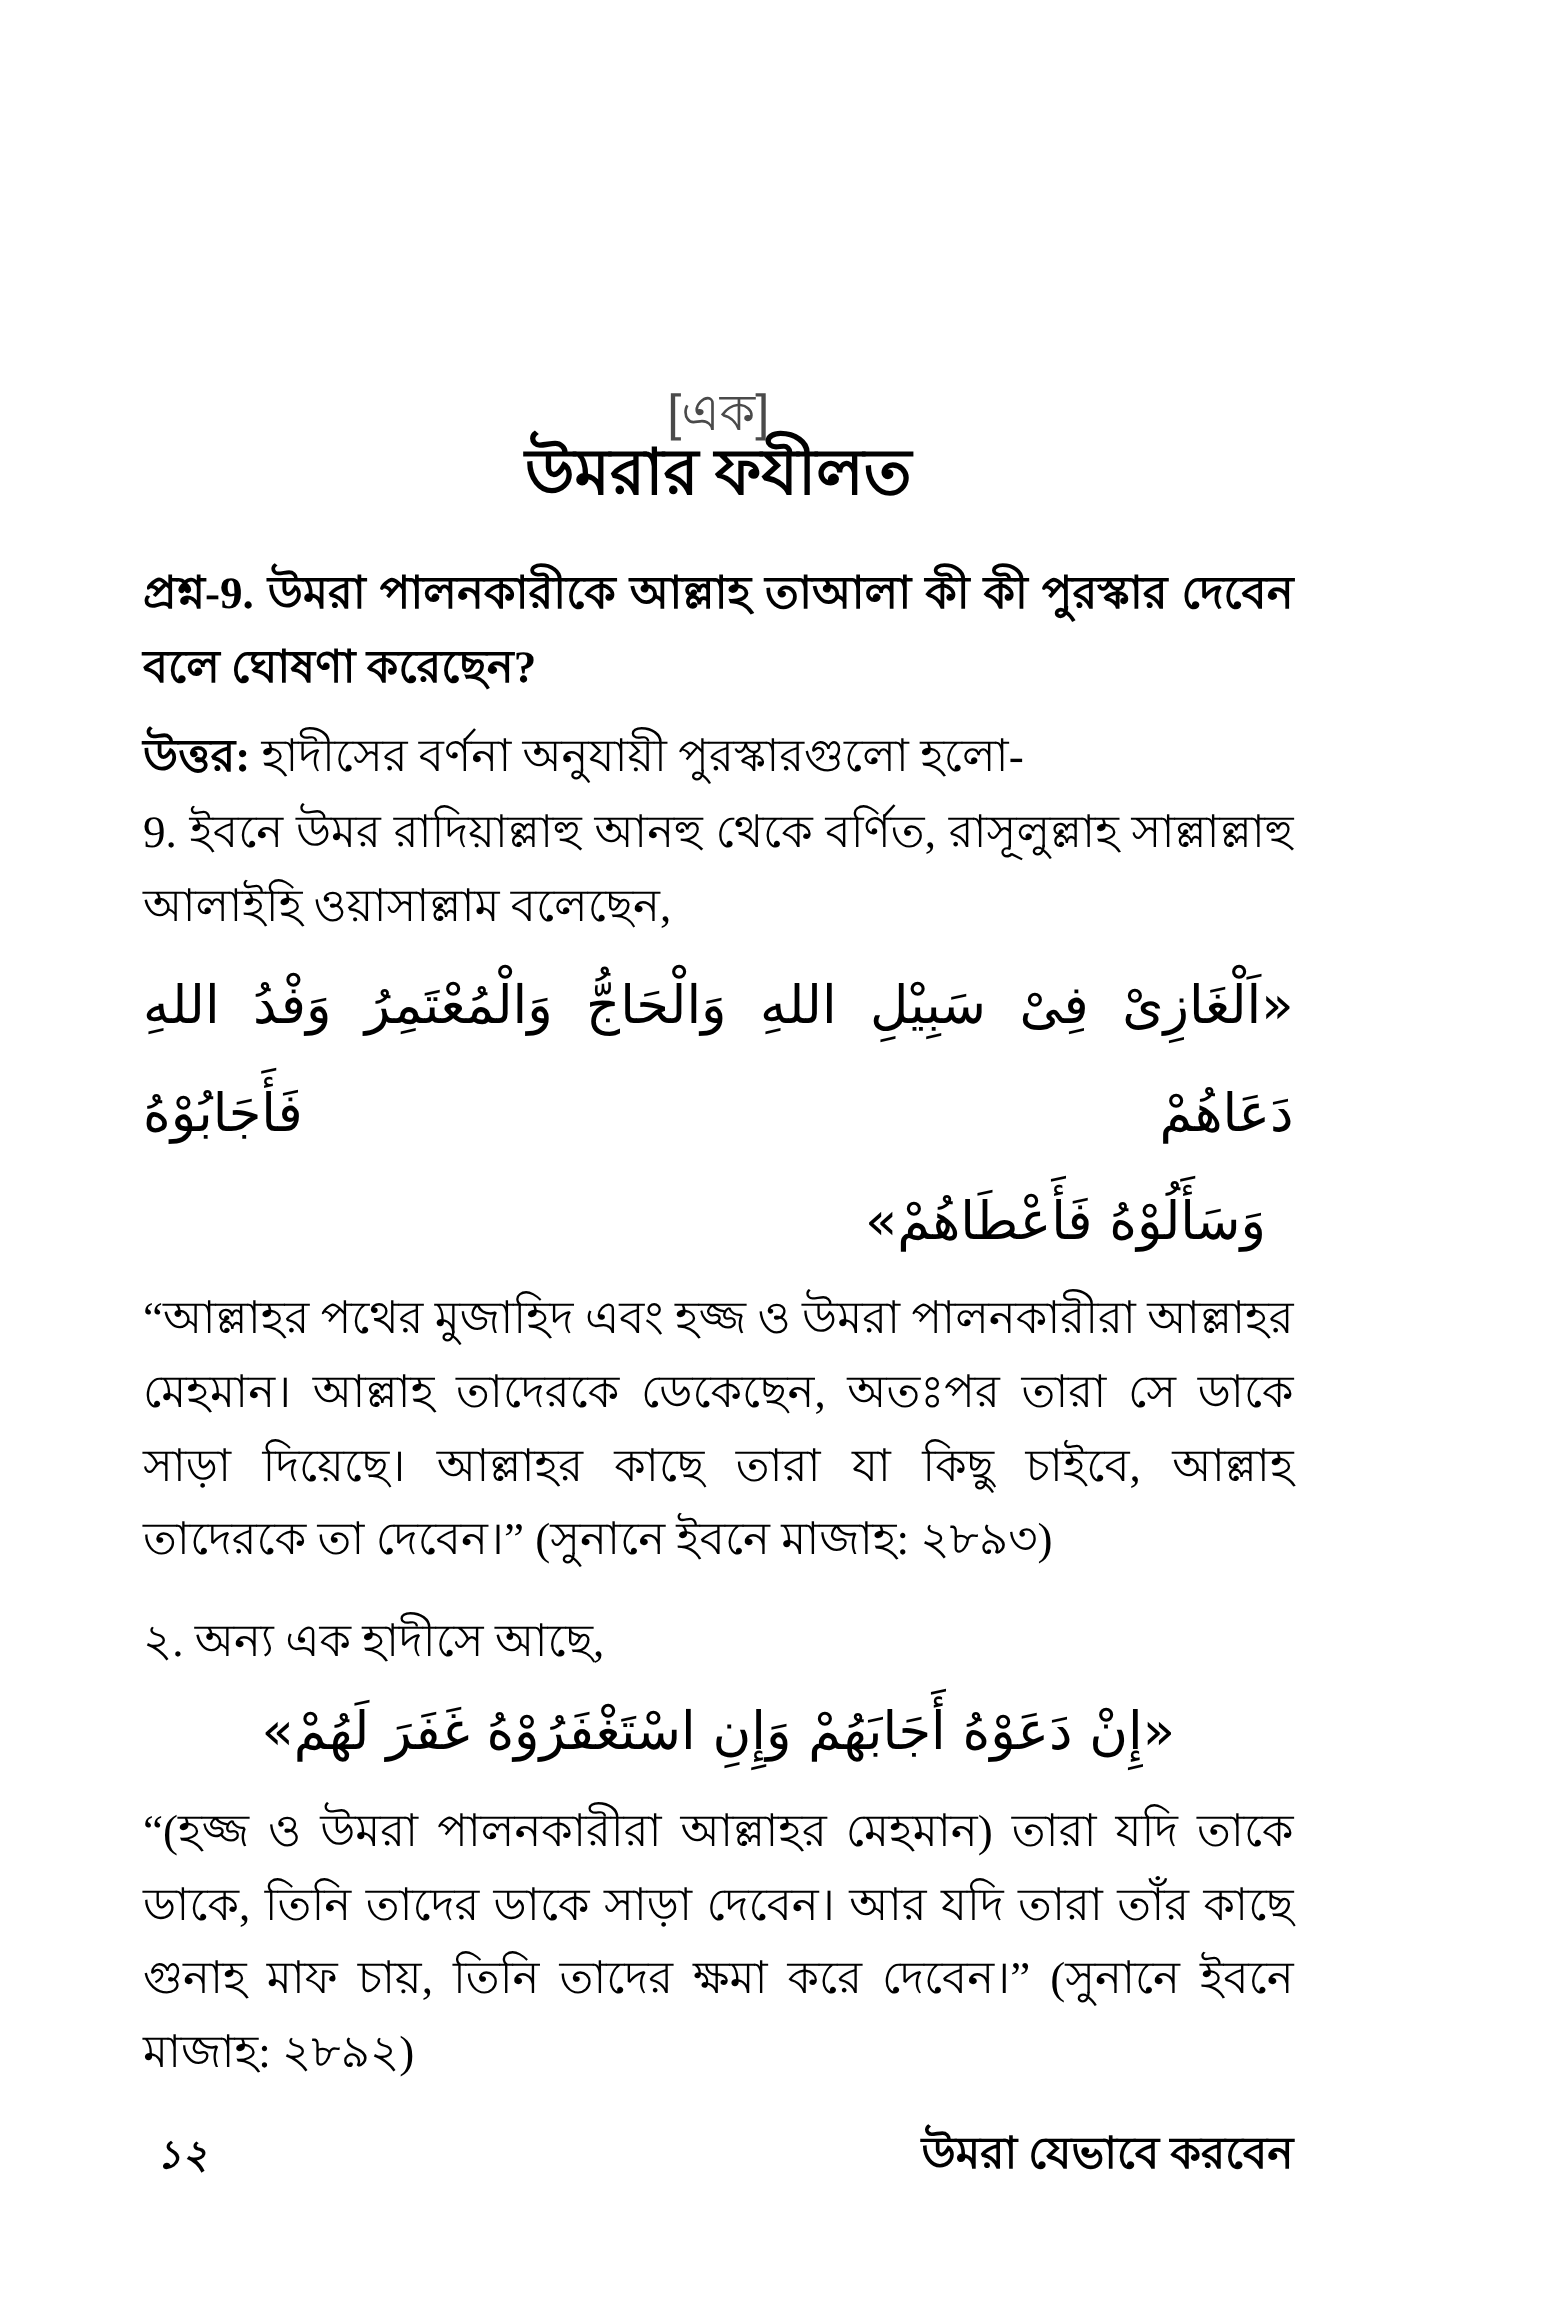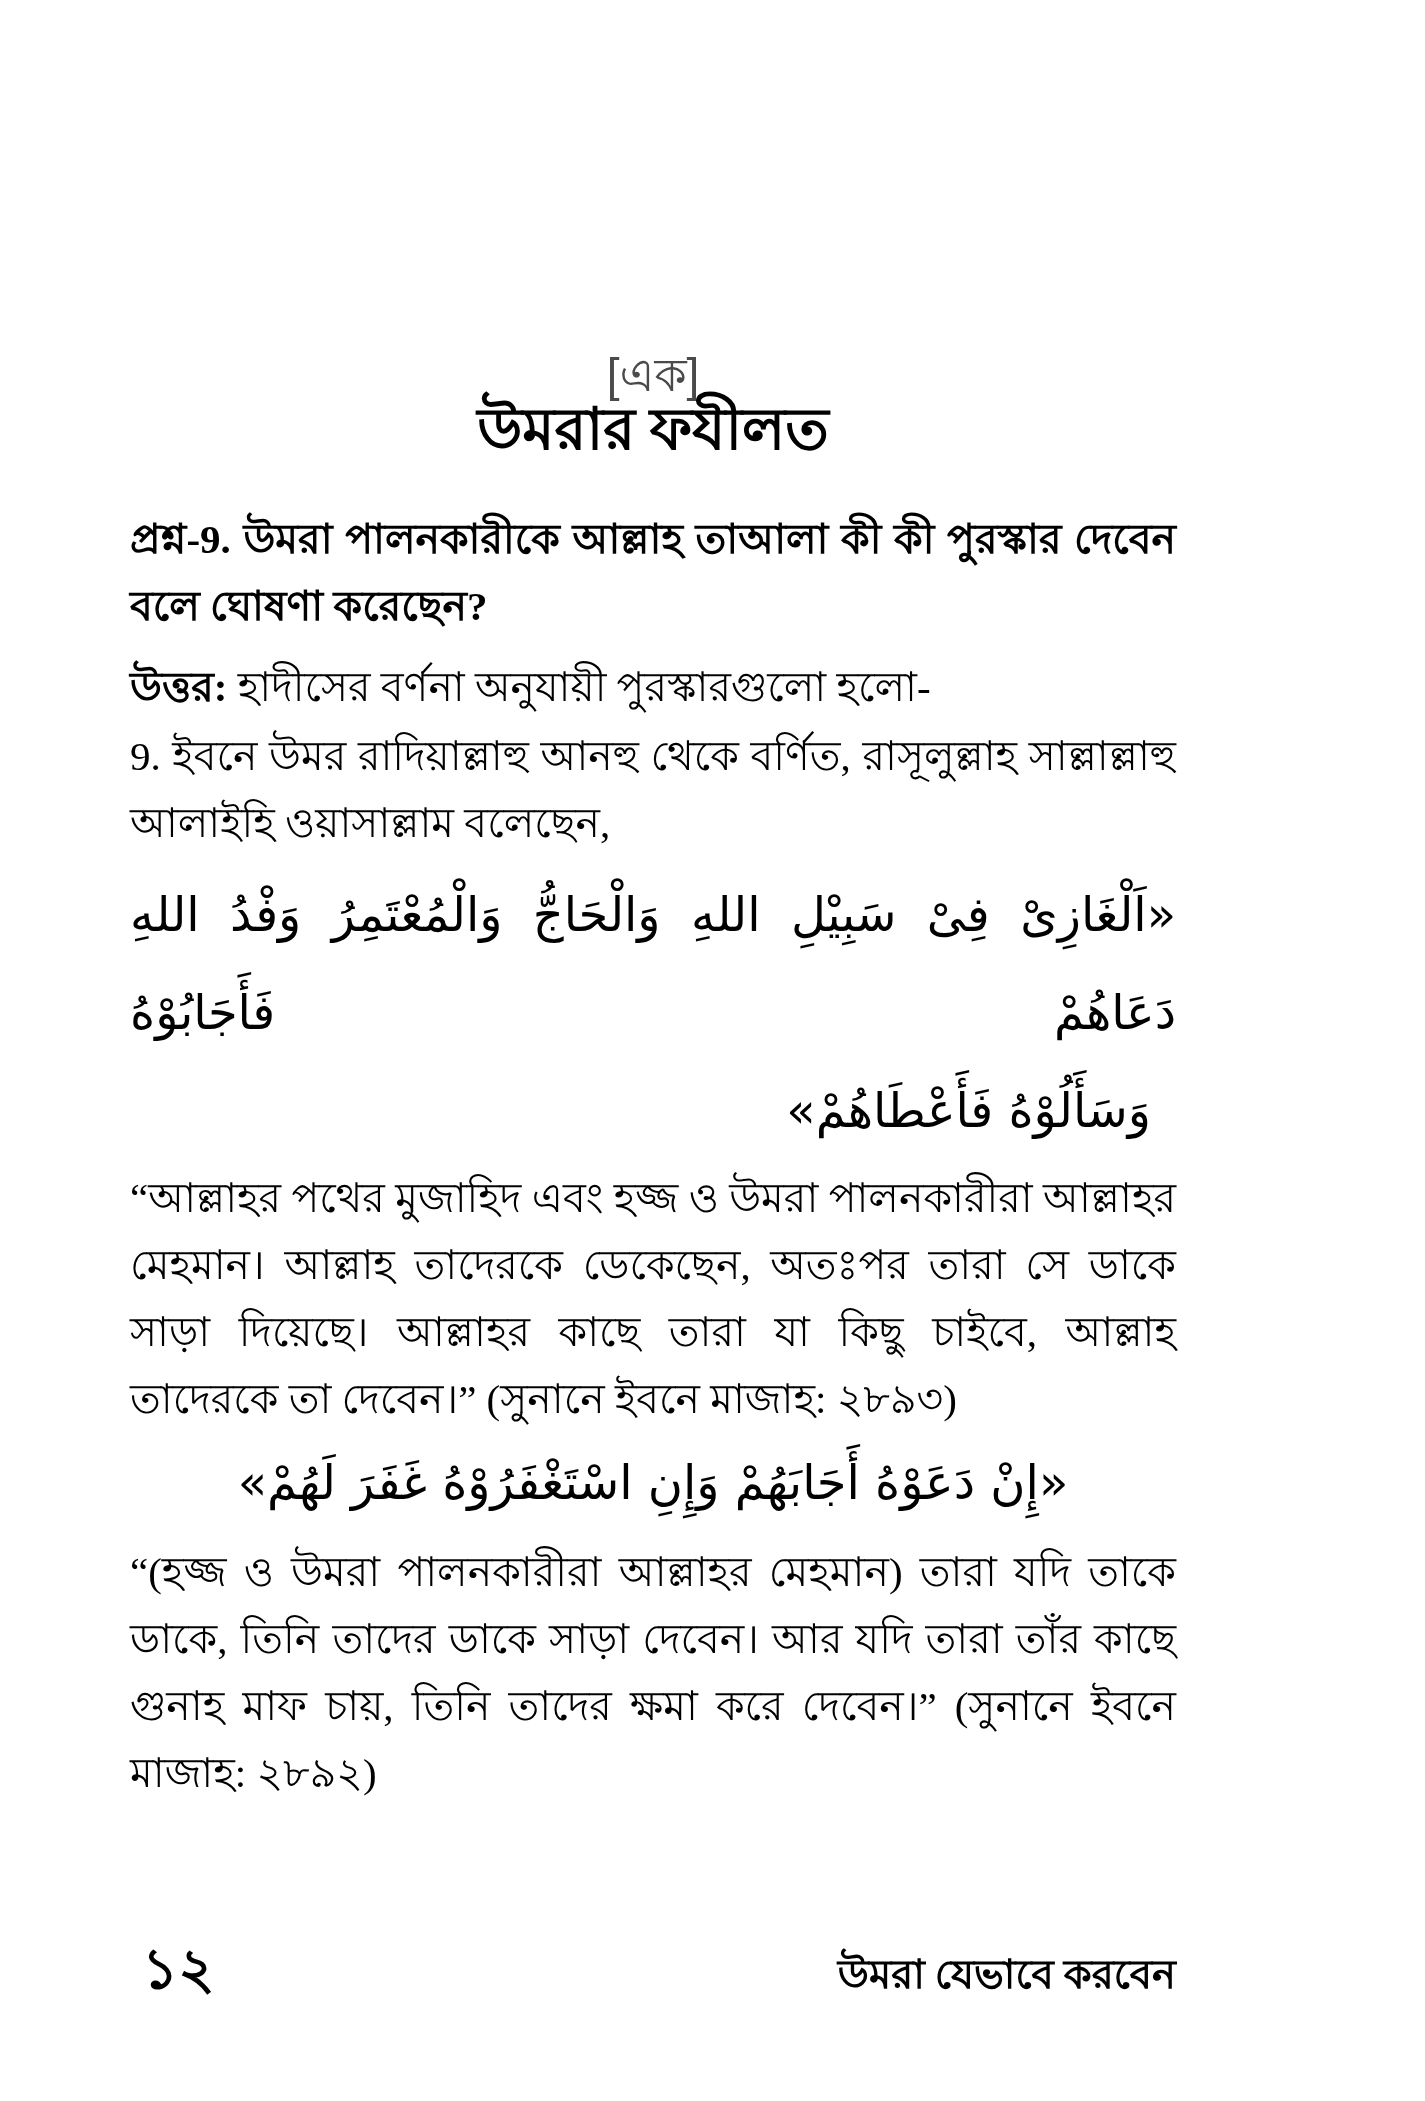--- a/index.html
+++ b/index.html
@@ -78,23 +78,24 @@
   .footer {
     position: absolute;
     top: 1926px;
     left: 130px;
     right: 115px;
     display: flex;
     justify-content: space-between;
     align-items: baseline;
   }
   .footer .page-number {
-    font-size: 56px;
+    font-size: 36px;
     font-weight: 700;
     padding-left: 12px;
+    font-style: italic;
   }
   .footer .book-title {
     font-size: 40px;
     font-weight: 700;
   }
 </style>
 </head>
 <body>
 
 <div class="page">
@@ -112,20 +113,21 @@
 
   <p class="body-para point1">9. ইবনে উমর রাদিয়াল্লাহু আনহু থেকে বর্ণিত, রাসূলুল্লাহ সাল্লাল্লাহু আলাইহি ওয়াসাল্লাম বলেছেন,</p>
 
   <div class="arabic hadith1">
     <div class="line1">«اَلْغَازِىْ فِىْ سَبِيْلِ اللهِ وَالْحَاجُّ وَالْمُعْتَمِرُ وَفْدُ اللهِ دَعَاهُمْ فَأَجَابُوْهُ</div>
     <div class="line2">وَسَأَلُوْهُ فَأَعْطَاهُمْ»</div>
   </div>
 
   <p class="body-para trans1">“আল্লাহর পথের মুজাহিদ এবং হজ্জ ও উমরা পালনকারীরা আল্লাহর মেহমান। আল্লাহ তাদেরকে ডেকেছেন, অতঃপর তারা সে ডাকে সাড়া দিয়েছে। আল্লাহর কাছে তারা যা কিছু চাইবে, আল্লাহ  তাদেরকে তা দেবেন।” (সুনানে ইবনে মাজাহ: ২৮৯৩)</p>
 
+  <p class="body-para point2">২. অন্য এক হাদীসে আছে,</p>
 
   <div class="arabic hadith2">«إِنْ دَعَوْهُ أَجَابَهُمْ وَإِنِ اسْتَغْفَرُوْهُ غَفَرَ لَهُمْ»</div>
 
   <p class="body-para trans2">“(হজ্জ ও উমরা পালনকারীরা আল্লাহর মেহমান) তারা যদি তাকে ডাকে, তিনি তাদের ডাকে সাড়া দেবেন। আর যদি তারা তাঁর কাছে গুনাহ মাফ চায়, তিনি তাদের ক্ষমা করে দেবেন।” (সুনানে ইবনে মাজাহ: ২৮৯২)</p>
 
   <div class="footer">
     <span class="page-number">১২</span>
     <span class="book-title">উমরা যেভাবে করবেন</span>
   </div>
 

